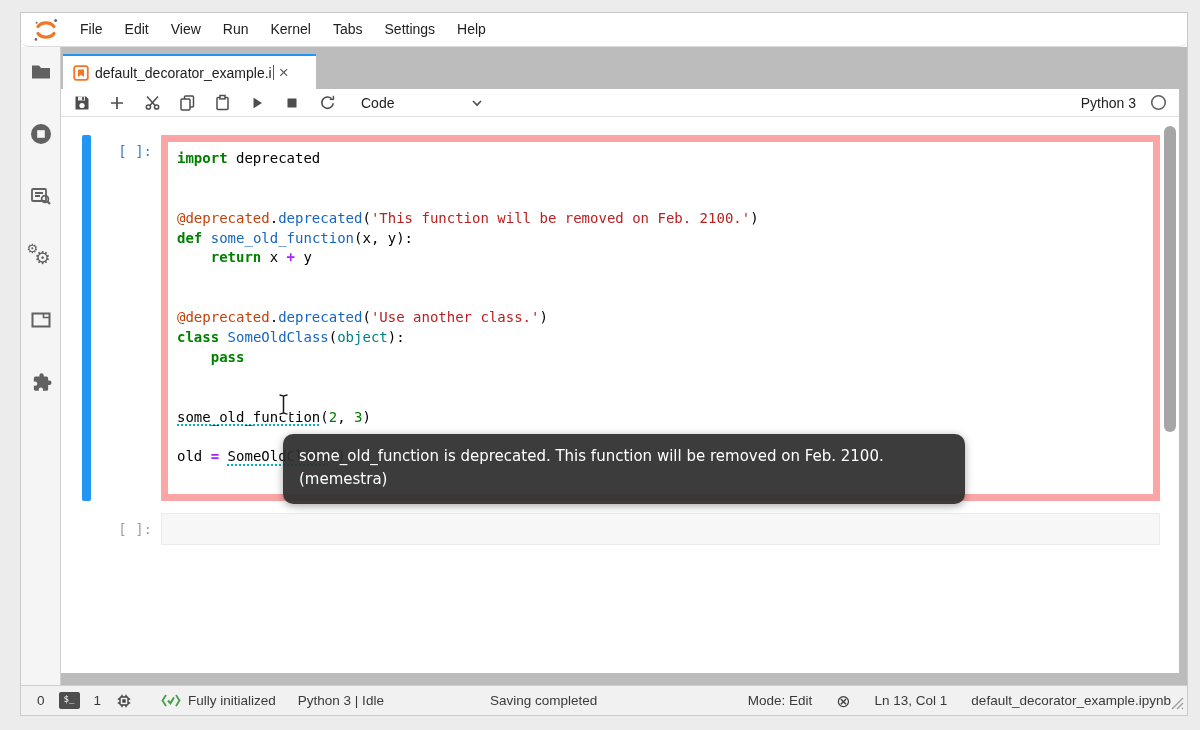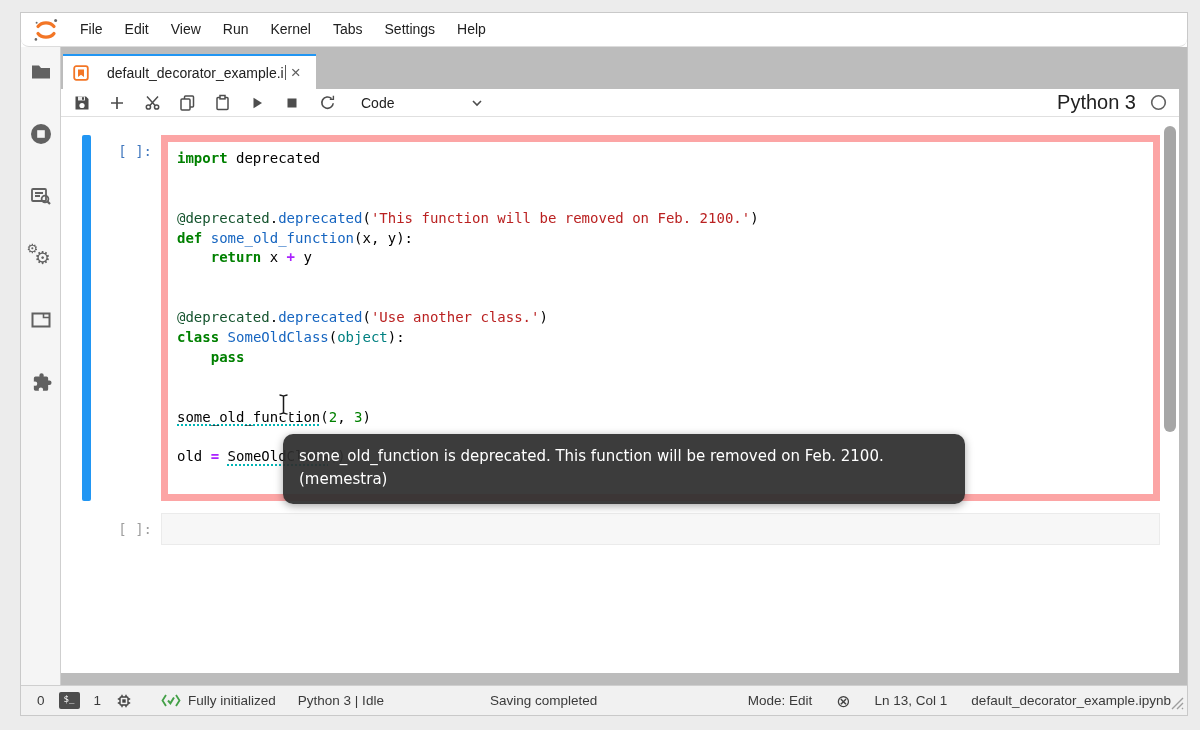--- a/index.html
+++ b/index.html
@@ -25,54 +25,54 @@
   .gears .g1 { position:absolute; left:-1px; top:-4px; font-size:13px; }
   .gears .g2 { position:absolute; left:7px; top:2px; font-size:18px; }
 
   .dock { flex:1; min-width:0; background:#bcbcbc; padding:0 8px 12px 0;
           display:flex; flex-direction:column; }
 
   
   .tabbar { height:42px; position:relative; }
   .tab { position:absolute; left:2px; top:7px; width:253px; height:35px; background:#fff;
          border-top:2px solid #2196f3; display:flex; align-items:center; padding:0 6px 0 10px; }
-  .tab-label { font-size:14px; color:#212121; margin-left:18px; white-space:nowrap; overflow:hidden; }
+  .tab-label { font-size:14px; color:#212121; margin-left:6px; white-space:nowrap; overflow:hidden; }
   .tab-cursor { width:1px; height:15px; background:#5a5a5a; margin:0 3px 0 1px; }
   .tab-close { font-size:17px; color:#5f5f5f; line-height:1; padding:0 2px; }
 
   
   .toolbar { height:28px; background:#fff; border-bottom:1px solid #e0e0e0;
              display:flex; align-items:center; padding:0 12px; }
   .tbtn { width:18px; height:18px; display:flex; align-items:center; justify-content:center;
           margin-right:17px; color:#4d4d4d; }
   .celltype { display:flex; align-items:center; margin-left:8px;gap:26px; }
   .celltype-label { font-size:14px; color:#212121; }
   .celltype-chev { margin-left:50px; color:#4d4d4d; display:flex; }
   .toolbar-right { margin-left:auto; display:flex; align-items:center; }
-  .kernel-name { font-size:20px; color:#212121; margin-right:14px; }
+  .kernel-name { font-size:14px; color:#212121; margin-right:14px; }
 
   
   .content { flex:1; background:#fff; position:relative; overflow:hidden; padding-top:18px; }
   .cell { display:flex; align-items:stretch; }
   .collapser { width:9px; margin-left:21px; border-radius:2px; background:#2196f3; }
   .collapser.ghost { background:transparent; }
   .promptbox { width:70px; text-align:right; padding:8px 9px 0 0;
                font-family:"DejaVu Sans Mono",monospace; font-size:14px; }
   .prompt-active { color:#4178be; }
   .prompt-idle { color:#9e9e9e; }
   .editor1 { flex:1; margin-right:19px; border:7px solid #fca5a5; background:#fff;
              padding:7px 4px 7px 9px; }
   .editor2 { flex:1; margin-right:19px; border:1px solid #ebebeb; background:#f7f7f7; height:32px; }
   .cell2 { margin-top:12px; }
 
   .cm-line { font-family:"DejaVu Sans Mono",monospace; font-size:14px; line-height:19.9px;
              height:19.9px; white-space:pre; color:#000; }
   .tok-k { color:#008000; font-weight:bold; }
   .tok-s { color:#ba2121; }
-  .tok-d { color:#14532d; }
+  .tok-d { color:#c2410c; }
   .tok-f { color:#1665c0; }
   .tok-b { color:#008080; }
   .tok-o { color:#aa22ff; font-weight:bold; }
   .tok-n { color:#008000; }
   .tok-u { text-decoration:underline dotted #00b5b5; text-decoration-thickness:1.5px; text-underline-offset:3px; }
 
   .scroll-thumb { position:absolute; right:3px; top:9px; width:12px; height:306px;
                   background:#a6a6a6; border-radius:6px; }
 
   

